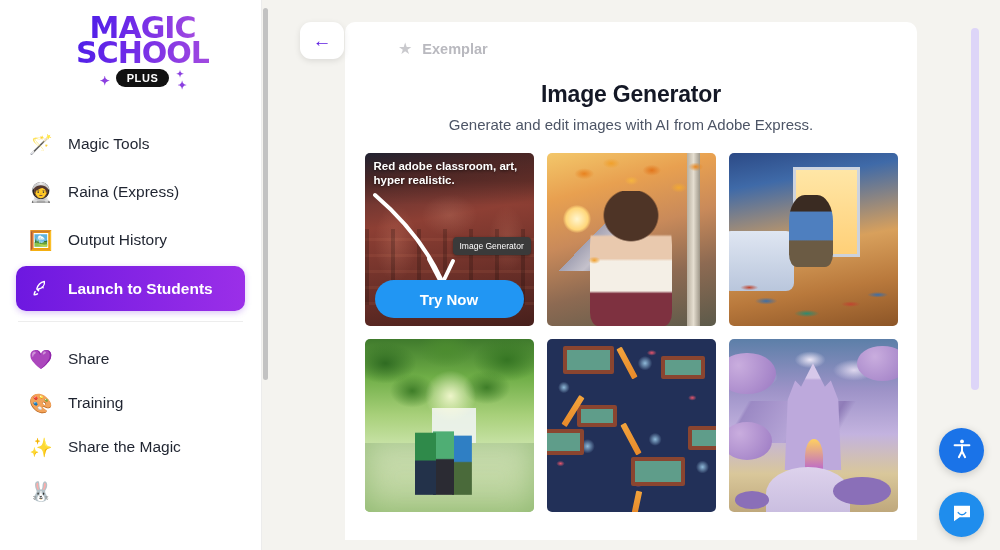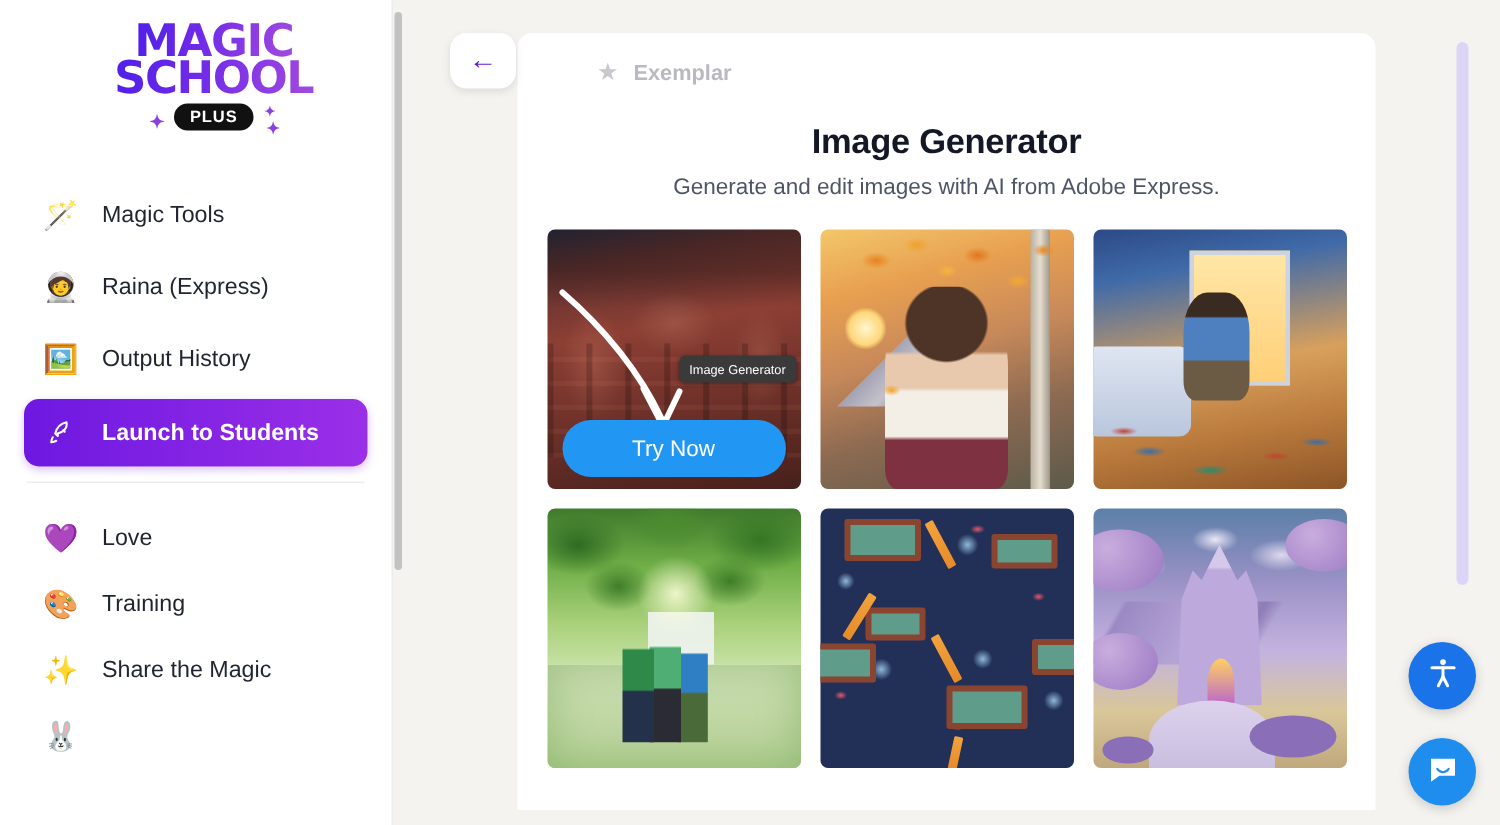--- a/index.html
+++ b/index.html
@@ -184,21 +184,21 @@
     white-space: nowrap;
     box-shadow: 0 1px 3px rgba(0,0,0,0.4);
   }
   .try-now {
     position: absolute; left: 10px; bottom: 8px;
     width: 149px; height: 38px;
     background: #2196f3;
     color: #ffffff;
     border: none;
     border-radius: 19px;
-    font-size: 15px; font-weight: 400;
+    font-size: 15px; font-weight: 700;
     font-family: "Liberation Sans", sans-serif;
     cursor: pointer;
     display: flex; align-items: center; justify-content: center;
   }
 
   
   .c2 { background: linear-gradient(165deg,#f3c76a 0%, #e8a050 22%, #c98a5a 45%, #8d6a52 70%, #5c5a4a 100%); }
   .c2 .sun { position: absolute; left: 10%; top: 30%; width: 28px; height: 28px; border-radius: 50%; background: radial-gradient(circle, #fff6d0 0%, #ffd77a 55%, rgba(255,200,100,0) 72%); }
   .c2 .mtn { position: absolute; left: 0; top: 40%; width: 60%; height: 28%;
     background: linear-gradient(135deg, transparent 40%, #9fa8c4 40%, #c9cee0 56%, #8e95b0 70%, transparent 72%); opacity:.85; }
@@ -375,21 +375,21 @@
         </span>
         <span class="nav-label">Launch to Students</span>
       </div>
     </nav>
 
     <div class="nav-sep"></div>
 
     <nav class="nav nav-group2">
       <div class="nav-item">
         <span class="ico">💜</span>
-        <span class="nav-label">Love</span>
+        <span class="nav-label">Share</span>
       </div>
       <div class="nav-item">
         <span class="ico">🎨</span>
         <span class="nav-label">Training</span>
       </div>
       <div class="nav-item">
         <span class="ico">✨</span>
         <span class="nav-label">Share the Magic</span>
       </div>
       <div class="nav-item">
@@ -416,20 +416,21 @@
       <div class="title-block">
         <h1 class="page-title">Image Generator</h1>
         <p class="page-sub">Generate and edit images with AI from Adobe Express.</p>
       </div>
 
       <div class="grid">
 
         <div class="card c1">
           <div class="arches"></div>
           <div class="desks"></div>
+          <div class="c1-prompt">Red adobe classroom, art, hyper realistic.</div>
           <svg class="c1-arrow" viewBox="0 0 169 173">
             <path d="M10 42 C 38 66, 62 96, 76 126" stroke="#ffffff" stroke-width="4" fill="none" stroke-linecap="round"></path>
             <path d="M64 106 L77 131 L88 108" stroke="#ffffff" stroke-width="4" fill="none" stroke-linecap="round" stroke-linejoin="round"></path>
           </svg>
           <div class="tooltip">Image Generator</div>
           <button class="try-now">Try Now</button>
         </div>
 
         <div class="card c2">
           <div class="mtn"></div>

